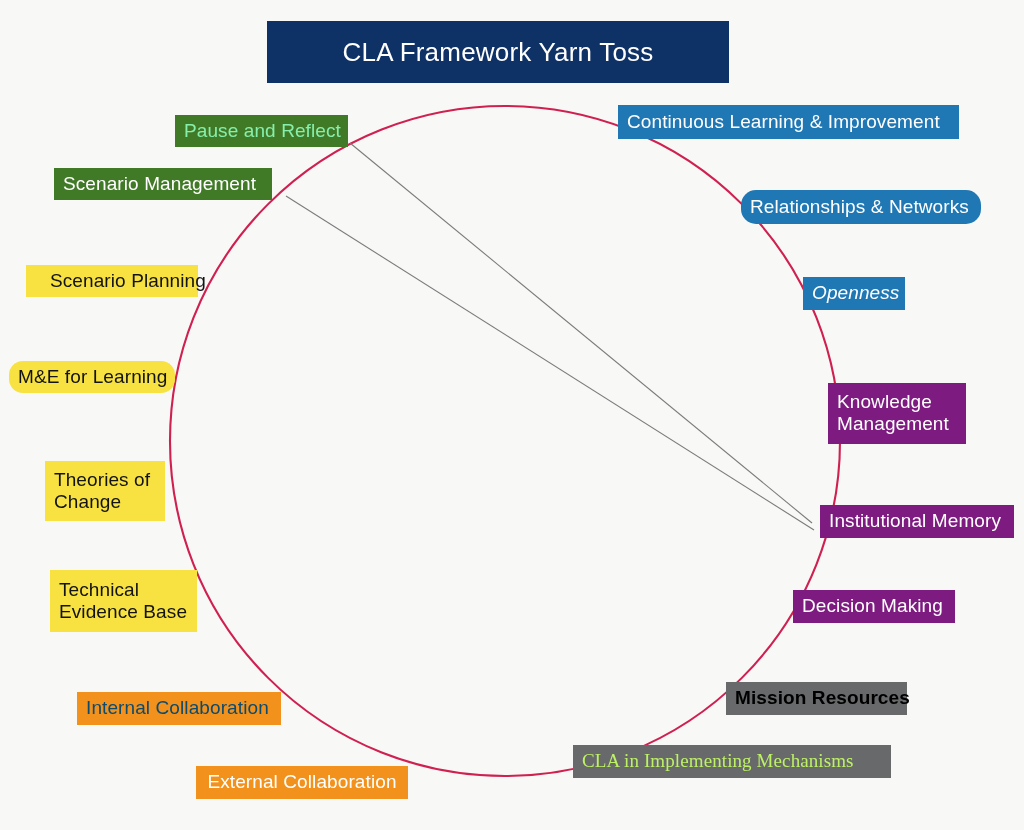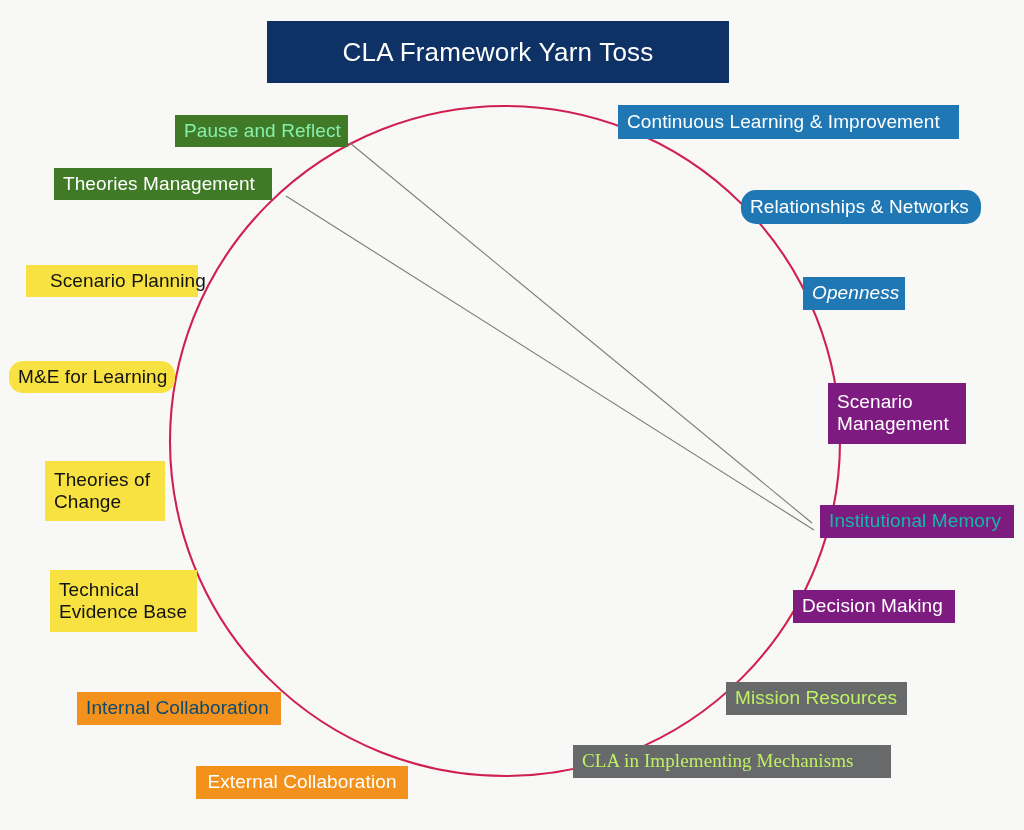--- a/index.html
+++ b/index.html
@@ -65,30 +65,30 @@
         <line x1="286" y1="196" x2="814" y2="530" stroke="#7b7b7b" stroke-width="1.1"></line>
       </g>
   </svg>
 
   <div class="title-bar" style="left: 267px; top: 21px; width: 462px; height: 62px; background: rgb(14, 49, 102); color: rgb(255, 255, 255);">
     <span>CLA Framework Yarn Toss</span>
   </div>
 
   <div id="node-host">
       <div class="node" style="left: 175px; top: 115px; width: 173px; height: 32px; background: rgb(65, 122, 39); color: #86efac;"><span class="line">Pause and Reflect</span></div>
-      <div class="node" style="left: 54px; top: 168px; width: 218px; height: 32px; background: rgb(65, 122, 39); color: rgb(255, 255, 255);"><span class="line">Theories Management</span></div>
+      <div class="node" style="left: 54px; top: 168px; width: 218px; height: 32px; background: rgb(65, 122, 39); color: rgb(255, 255, 255);"><span class="line">Scenario Management</span></div>
       <div class="node" style="left: 26px; top: 265px; width: 172px; height: 32px; background: rgb(247, 226, 66); color: rgb(19, 19, 19); padding-left: 24px;"><span class="line">Scenario Planning</span></div>
       <div class="node" style="left: 9px; top: 361px; width: 166px; height: 32px; background: rgb(247, 226, 66); color: rgb(19, 19, 19); border-radius: 14px;"><span class="line">M&amp;E for Learning</span></div>
       <div class="node" style="left: 45px; top: 461px; width: 120px; height: 60px; background: rgb(247, 226, 66); color: rgb(19, 19, 19);"><span class="line">Theories of</span><span class="line">Change</span></div>
       <div class="node" style="left: 50px; top: 570px; width: 147px; height: 62px; background: rgb(247, 226, 66); color: rgb(19, 19, 19);"><span class="line">Technical</span><span class="line">Evidence Base</span></div>
       <div class="node" style="left: 77px; top: 692px; width: 204px; height: 33px; background: rgb(242, 146, 29); color: #0c4a6e;"><span class="line">Internal Collaboration</span></div>
       <div class="node" style="left: 196px; top: 766px; width: 212px; height: 33px; background: rgb(242, 146, 29); color: rgb(255, 255, 255); align-items: center;"><span class="line">External Collaboration</span></div>
       <div class="node" style="left: 573px; top: 745px; width: 318px; height: 33px; background: rgb(103, 105, 107); color: #bef264; font-family: Liberation Serif, serif;"><span class="line">CLA in Implementing Mechanisms</span></div>
-      <div class="node" style="left: 726px; top: 682px; width: 181px; height: 33px; background: rgb(103, 105, 107); color: #bef264;"><span class="line">Mission Resources</span></div>
+      <div class="node" style="left: 726px; top: 682px; width: 181px; height: 33px; background: rgb(103, 105, 107); color: #000000; font-weight: bold;"><span class="line">Mission Resources</span></div>
       <div class="node" style="left: 793px; top: 590px; width: 162px; height: 33px; background: rgb(125, 27, 128); color: rgb(255, 255, 255);"><span class="line">Decision Making</span></div>
-      <div class="node" style="left: 820px; top: 505px; width: 194px; height: 33px; background: rgb(125, 27, 128); color: #14b8a6;"><span class="line">Institutional Memory</span></div>
-      <div class="node" style="left: 828px; top: 383px; width: 138px; height: 61px; background: rgb(125, 27, 128); color: rgb(255, 255, 255);"><span class="line">Scenario</span><span class="line">Management</span></div>
+      <div class="node" style="left: 820px; top: 505px; width: 194px; height: 33px; background: rgb(125, 27, 128); color: #ffffff;"><span class="line">Institutional Memory</span></div>
+      <div class="node" style="left: 828px; top: 383px; width: 138px; height: 61px; background: rgb(125, 27, 128); color: rgb(255, 255, 255);"><span class="line">Knowledge</span><span class="line">Management</span></div>
       <div class="node" style="left: 803px; top: 277px; width: 102px; height: 33px; background: rgb(31, 119, 180); color: rgb(255, 255, 255); font-style: italic;"><span class="line">Openness</span></div>
       <div class="node" style="left: 741px; top: 190px; width: 240px; height: 34px; background: rgb(31, 119, 180); color: rgb(255, 255, 255); border-radius: 15px;"><span class="line">Relationships &amp; Networks</span></div>
       <div class="node" style="left: 618px; top: 105px; width: 341px; height: 34px; background: rgb(31, 119, 180); color: rgb(255, 255, 255);"><span class="line">Continuous Learning &amp; Improvement</span></div>
     </div>
 
 </div>
 
 </body></html>

